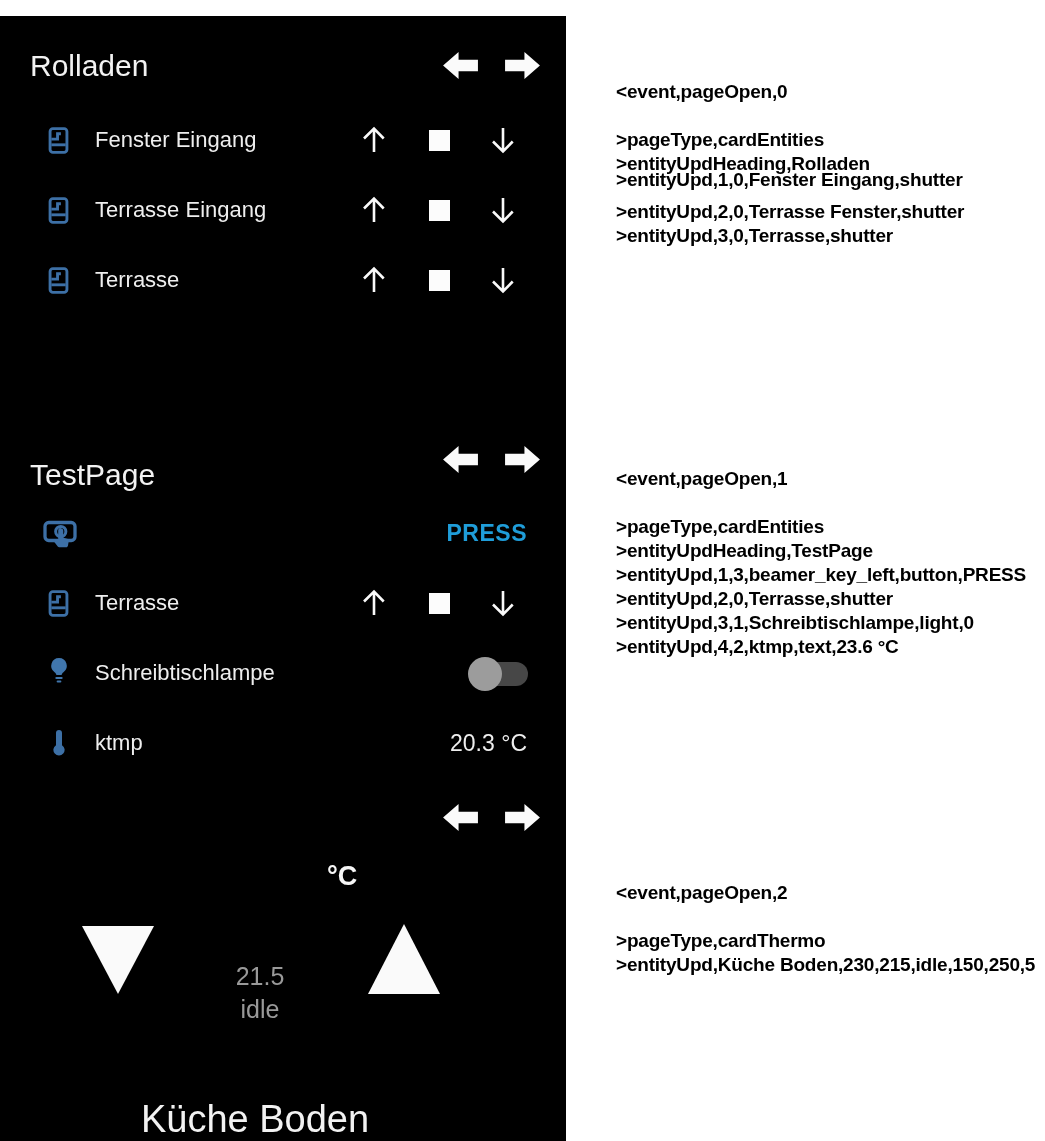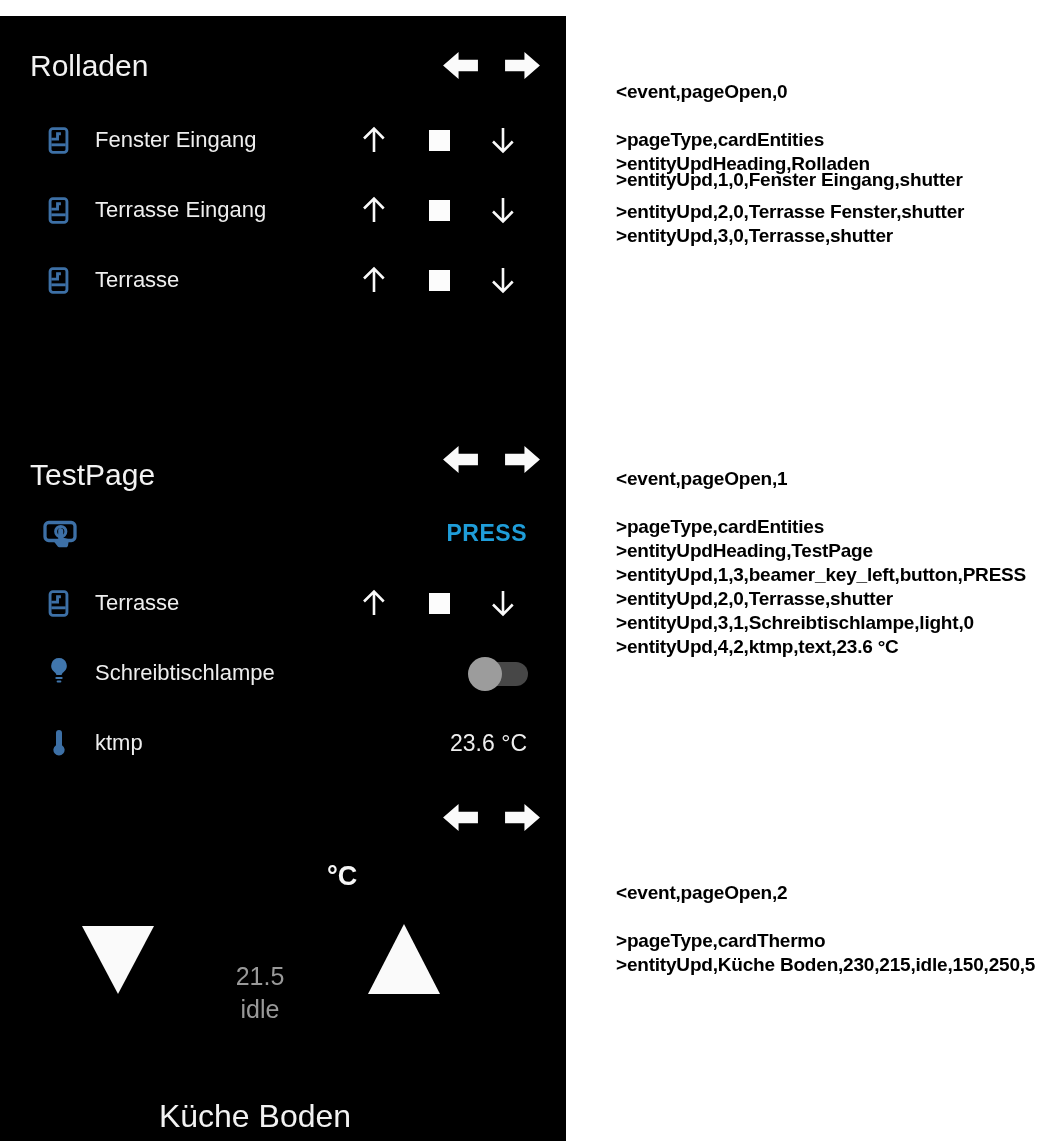--- a/index.html
+++ b/index.html
@@ -45,21 +45,21 @@
   .thermo-set{
     position:absolute;left:160px;top:946px;width:200px;text-align:center;
     font-size:25px;color:#999999;
   }
   .thermo-state{
     position:absolute;left:160px;top:979px;width:200px;text-align:center;
     font-size:25px;color:#999999;
   }
   .thermo-title{
     position:absolute;left:100px;top:1082px;width:310px;text-align:center;
-    font-size:32px;color:#f2f2f2;
+    font-size:38px;color:#f2f2f2;
   }
   .tri-down{
     position:absolute;left:82px;top:910px;width:0;height:0;
     border-left:36px solid transparent;border-right:36px solid transparent;
     border-top:68px solid #fafafa;
   }
   .tri-up{
     position:absolute;left:368px;top:908px;width:0;height:0;
     border-left:36px solid transparent;border-right:36px solid transparent;
     border-bottom:70px solid #fafafa;
@@ -199,21 +199,21 @@
   <div class="entity-label" style="top:642px;">Schreibtischlampe</div>
   <div class="toggle-track"></div>
   <div class="toggle-knob"></div>
 
   <div class="entity-icon" style="left:51px;top:712px;">
     <svg width="16" height="31" viewBox="0 0 16 30">
         <path d="M8 1.5a3 3 0 0 0-3 3v12.2a5.6 5.6 0 1 0 6 0V4.5a3 3 0 0 0-3-3Z" fill="#3d70a6"></path>
       </svg>
   </div>
   <div class="entity-label" style="top:712px;">ktmp</div>
-  <div class="entity-value" style="top:712px;">23.6 °C</div>
+  <div class="entity-value" style="top:712px;">20.3 °C</div>
 
   <div class="nav-arrow nav-left" style="top:786px;">
     <svg width="37" height="31" viewBox="0 0 38 32">
         <path d="M37 10 H17 V2 L1 16 L17 30 V22 H37 Z" fill="#fafafa"></path>
       </svg>
   </div>
   <div class="nav-arrow nav-right" style="top:786px;">
     <svg width="37" height="31" viewBox="0 0 38 32">
         <path d="M1 10 H21 V2 L37 16 L21 30 V22 H1 Z" fill="#fafafa"></path>
       </svg>

